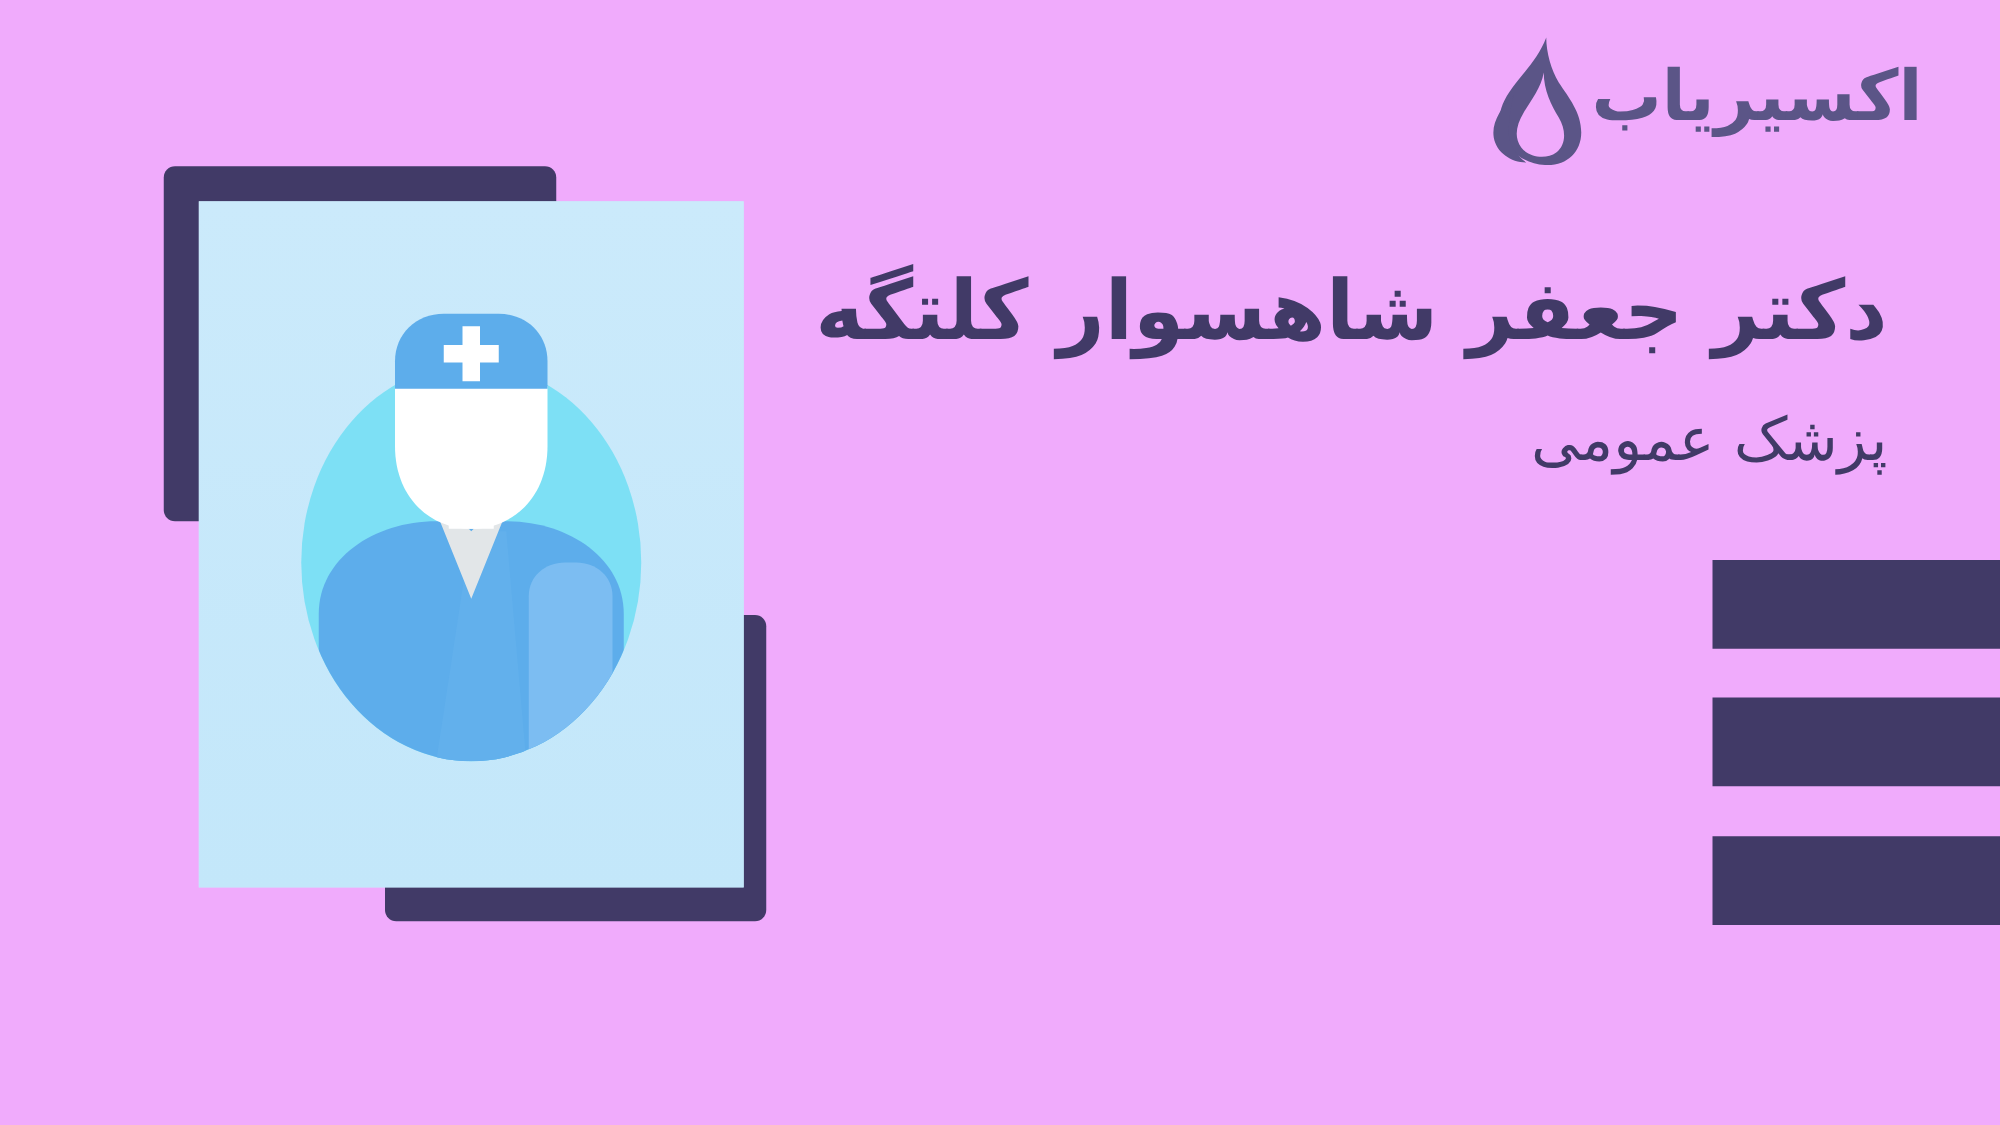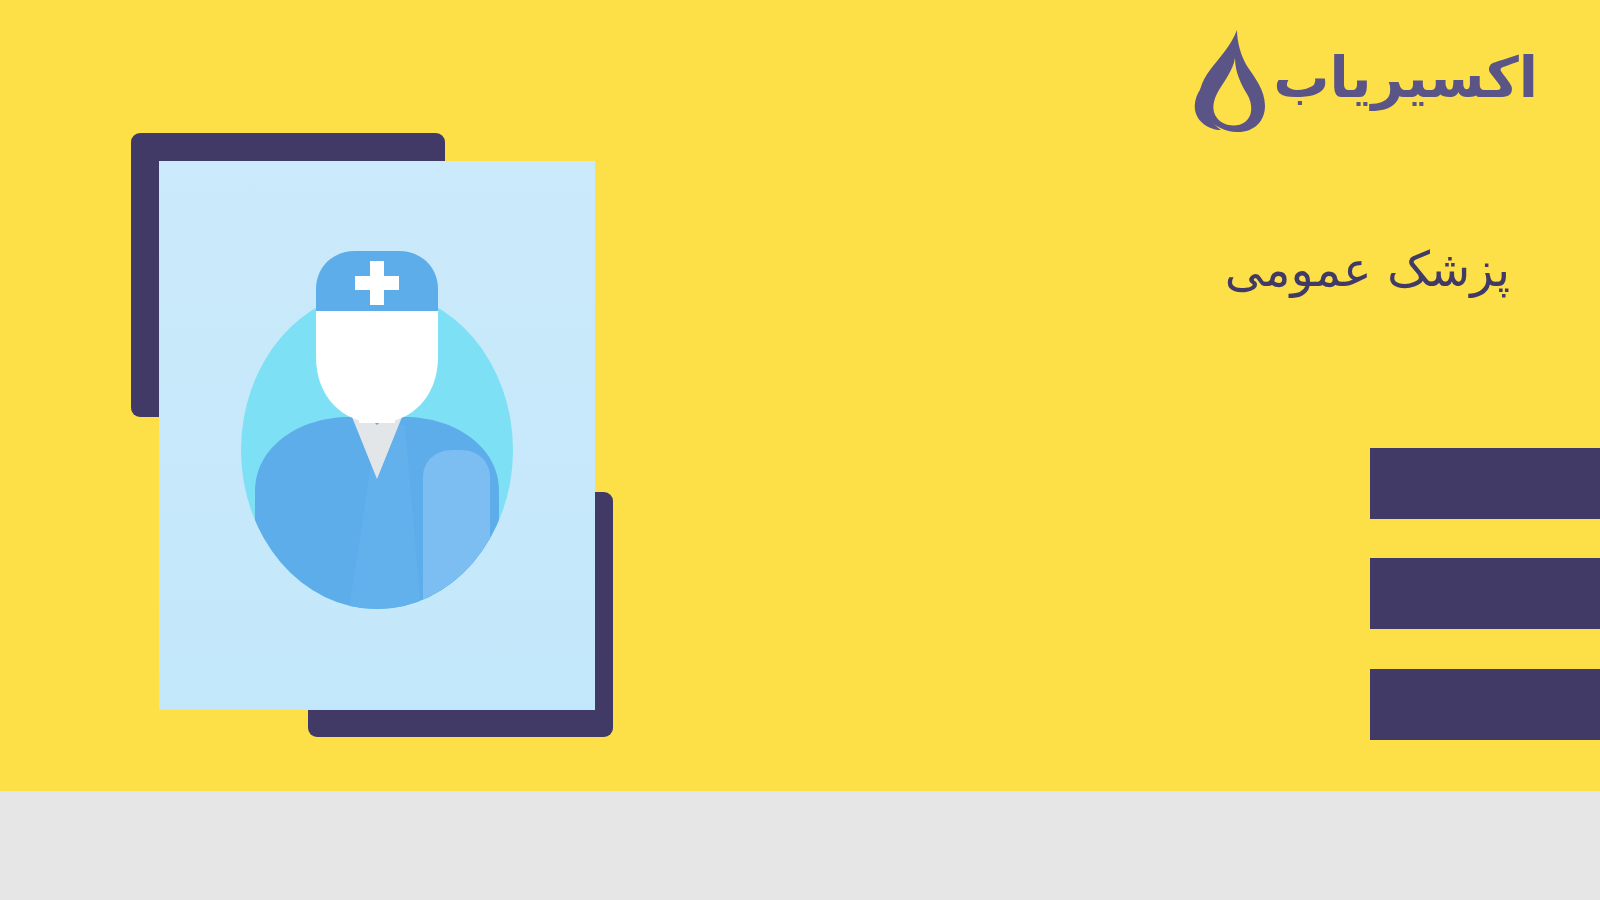--- a/index.html
+++ b/index.html
@@ -11,22 +11,22 @@
     width: 1600px;
     height: 900px;
     overflow: hidden;
     background: #e6e6e6;
     font-family: "DejaVu Sans", "Liberation Sans", sans-serif;
   }
 
   .banner {
     position: relative;
     width: 1600px;
-    height: 791px;
-    background: #fde047;
+    height: 900px;
+    background: #f0abfc;
     overflow: hidden;
   }
 
   
   .logo {
     position: absolute;
     top: 26px;
     right: 62px;
     display: flex;
     flex-direction: row;
@@ -158,20 +158,21 @@
                C 50 56, 44 44, 44 30 Z" fill="#5b5587" fill-rule="evenodd"></path>
       <path d="M20 48
                C 10 58, 2 70, 4 82
                C 6 94, 18 102, 30 102
                C 22 96, 16 88, 16 78
                C 16 66, 18 56, 20 48 Z" fill="#5b5587"></path>
     </svg>
   </div>
 
   <div class="text-block">
+    <h1 class="doctor-name">دکتر جعفر شاهسوار کلتگه</h1>
     <p class="doctor-specialty">پزشک عمومی</p>
   </div>
 
   <div class="bar bar-1"></div>
   <div class="bar bar-2"></div>
   <div class="bar bar-3"></div>
 
   <div class="illustration">
 
     <div class="square-back"></div>

